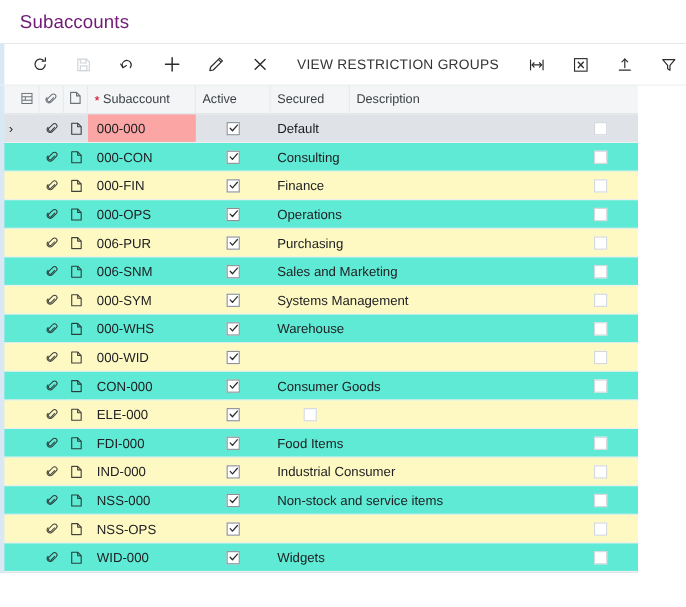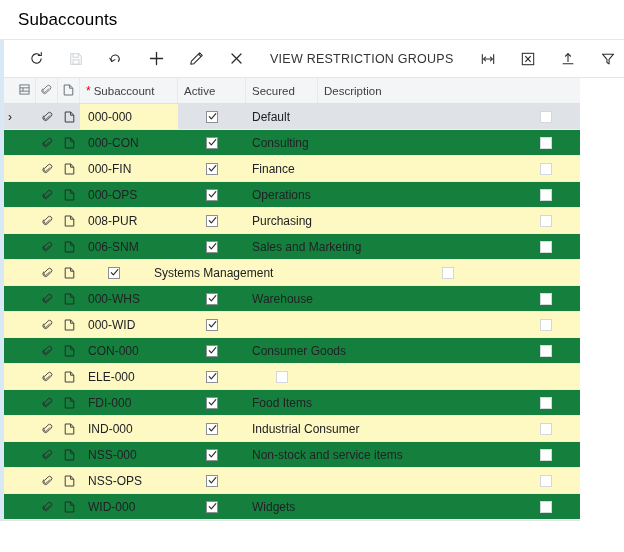--- a/index.html
+++ b/index.html
@@ -20,21 +20,21 @@
   .titlebar {
     height: 40px;
     display: flex;
     align-items: center;
     padding-left: 18px;
     background: #ffffff;
     border-bottom: 1px solid #e6e8ea;
   }
   .page-title {
     font-size: 17px;
-    color: #000000;
+    color: #701a75;
     font-weight: 400;
     letter-spacing: .1px;
   }
 
   
   .toolbar {
     position: relative;
     height: 38px;
     display: flex;
     align-items: center;
@@ -116,36 +116,36 @@
   .c-sec  { width: 72px; flex: none; }
   .c-tail { flex: 1 1 auto; }
 
   .grow {
     display: flex;
     height: 26px;
     align-items: center;
     border-bottom: 1px solid #eceef0;
     background: #fef9c3;
   }
-  .grow.alt { background: #15803d; justify-content: center; }
+  .grow.alt { background: #5eead4; justify-content: center; }
   .grow.selected { background: #dfe3e8; }
   .grow .cell {
     font-size: 12px;
     color: #202124;
     display: flex;
     align-items: center;
     height: 100%;
     padding-left: 6px;
     overflow: hidden;
     white-space: nowrap;
   }
   .cell.ctr { justify-content: center; padding-left: 0; }
   .cell.sub-cell { padding-left: 8px; }
   .grow.selected .sub-cell {
-    background: #fef9c3;
+    background: #fca5a5;
     height: 100%;
     display: flex;
     align-items: center;
   }
   .expander {
     font-size: 12px;
     color: #5c6368;
     display: flex; align-items: center; justify-content: center;
     height: 100%;
     cursor: pointer;
@@ -450,21 +450,21 @@
             <svg width="11" height="11" viewBox="0 0 12 12" fill="none" stroke="currentColor" stroke-width="1" stroke-linecap="round">
               <path d="M8.4 5.2L5 8.6a1.7 1.7 0 0 1-2.4-2.4l4-4a2.4 2.4 0 0 1 3.4 3.4L6.1 9.5a3 3 0 0 1-4.3-4.3"></path>
             </svg>
           </div>
           <div class="cell ctr c-note rowicon">
             <svg width="11" height="12" viewBox="0 0 11 12" fill="none" stroke="currentColor" stroke-width="1" stroke-linejoin="round">
               <path d="M1.2 1h5.4l3.2 3.2V11H1.2z"></path>
               <path d="M6.6 1v3.2h3.2"></path>
             </svg>
           </div>
-          <div class="cell c-sub sub-cell">008-PUR</div>
+          <div class="cell c-sub sub-cell">006-PUR</div>
           <div class="cell ctr c-act">
             <span class="cbx">
               <svg width="9" height="9" viewBox="0 0 10 10" fill="none" stroke="#2b2b2b" stroke-width="1.25" stroke-linecap="round" stroke-linejoin="round">
                 <path d="M1.4 5.1l2.3 2.5L8.7 1.9"></path>
               </svg>
             </span>
           </div>
           <div class="cell c-desc">Purchasing</div>
           <div class="cell ctr c-sec">
             <span class="cbx empty"></span>
@@ -506,20 +506,21 @@
             <svg width="11" height="11" viewBox="0 0 12 12" fill="none" stroke="currentColor" stroke-width="1" stroke-linecap="round">
               <path d="M8.4 5.2L5 8.6a1.7 1.7 0 0 1-2.4-2.4l4-4a2.4 2.4 0 0 1 3.4 3.4L6.1 9.5a3 3 0 0 1-4.3-4.3"></path>
             </svg>
           </div>
           <div class="cell ctr c-note rowicon">
             <svg width="11" height="12" viewBox="0 0 11 12" fill="none" stroke="currentColor" stroke-width="1" stroke-linejoin="round">
               <path d="M1.2 1h5.4l3.2 3.2V11H1.2z"></path>
               <path d="M6.6 1v3.2h3.2"></path>
             </svg>
           </div>
+          <div class="cell c-sub sub-cell">000-SYM</div>
           <div class="cell ctr c-act">
             <span class="cbx">
               <svg width="9" height="9" viewBox="0 0 10 10" fill="none" stroke="#2b2b2b" stroke-width="1.25" stroke-linecap="round" stroke-linejoin="round">
                 <path d="M1.4 5.1l2.3 2.5L8.7 1.9"></path>
               </svg>
             </span>
           </div>
           <div class="cell c-desc">Systems Management</div>
           <div class="cell ctr c-sec">
             <span class="cbx empty"></span>

